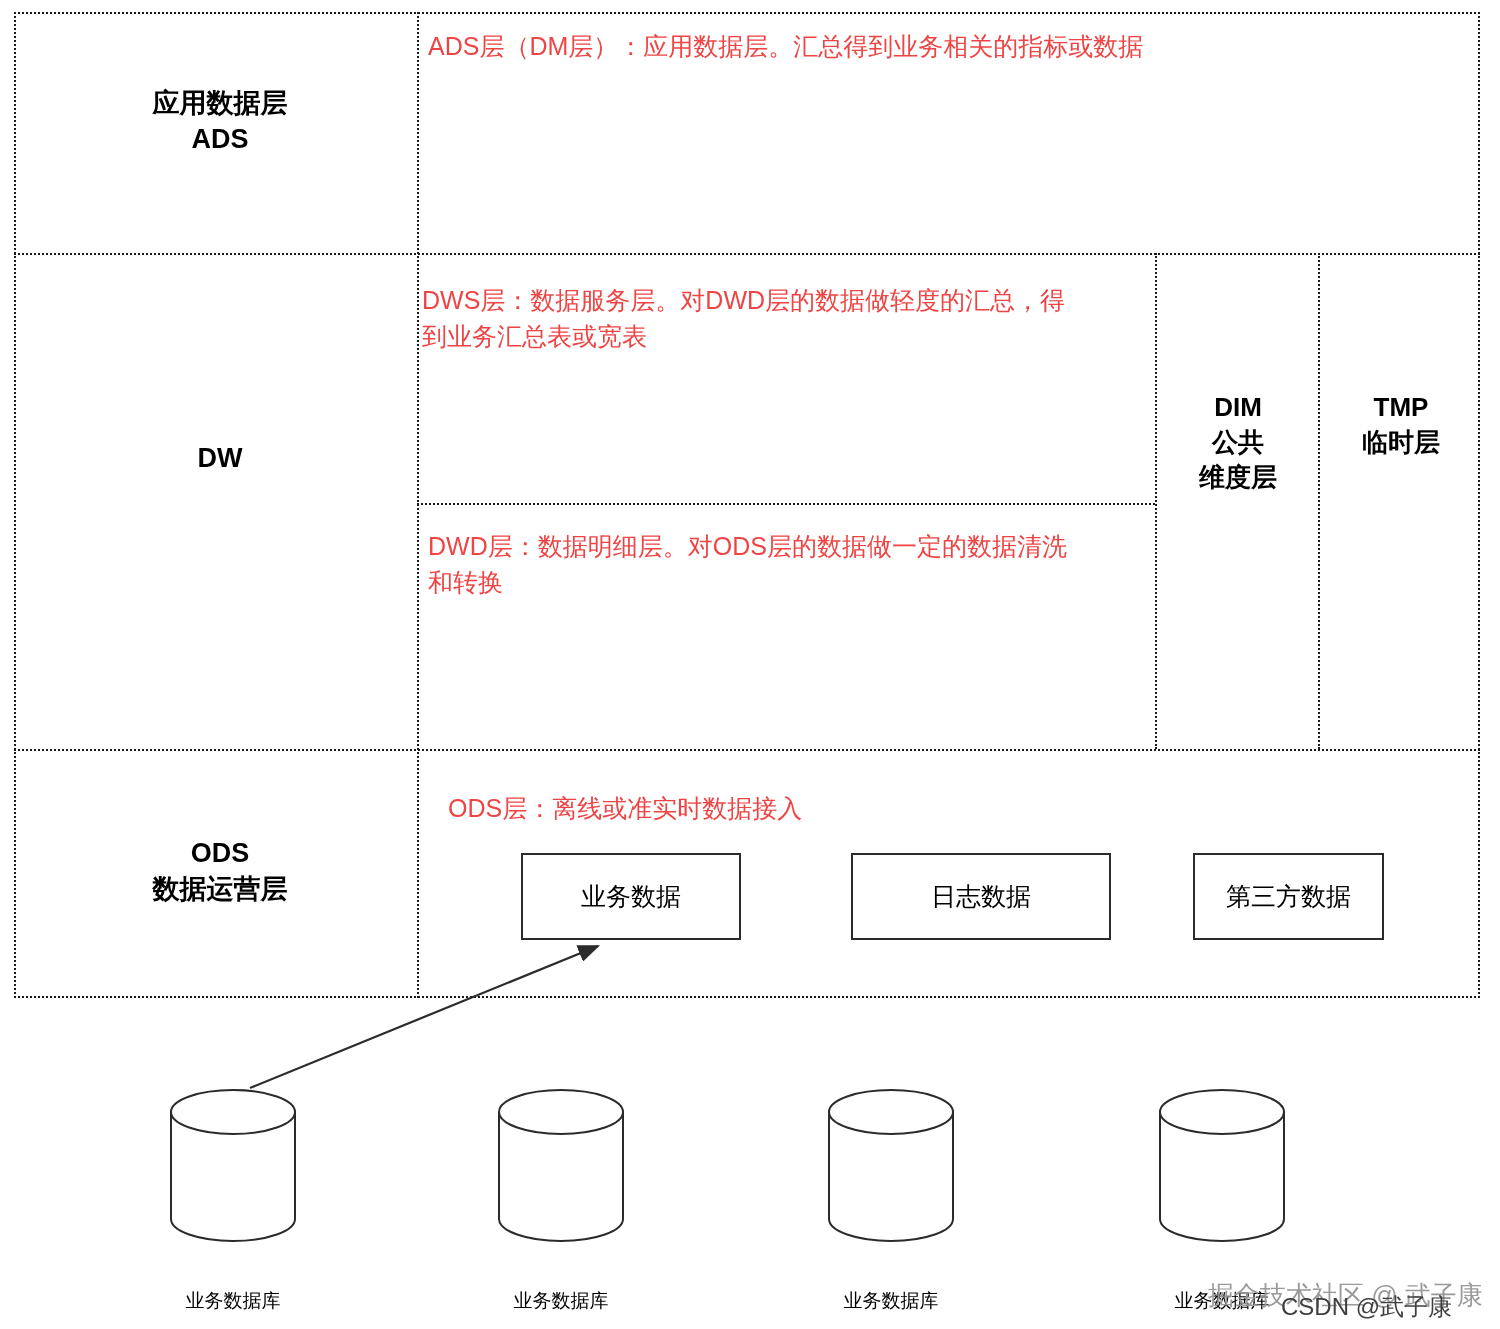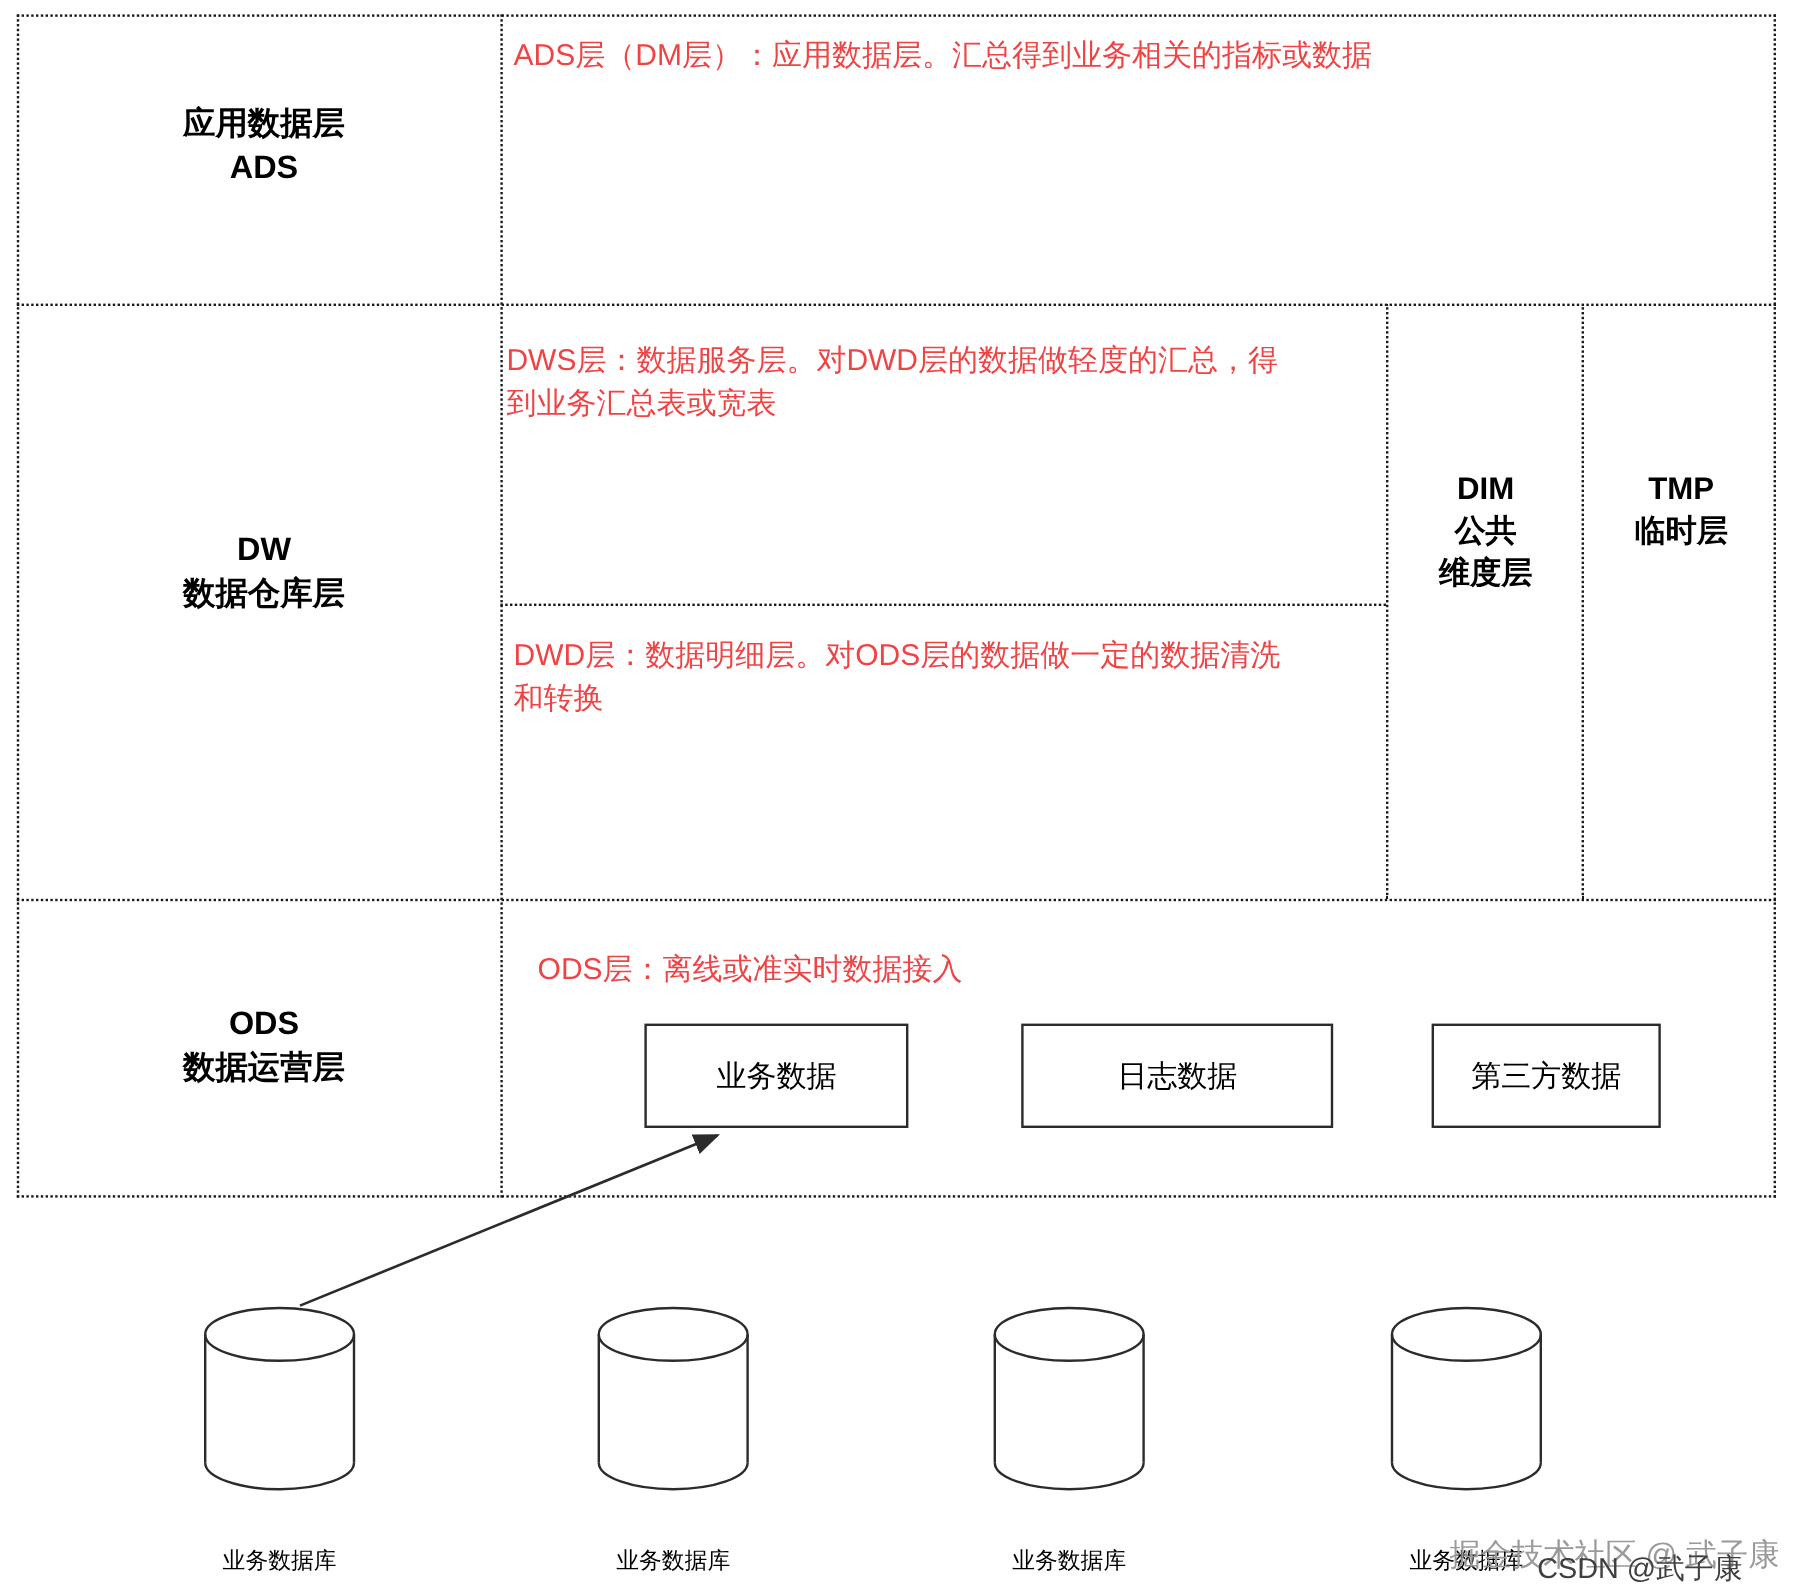--- a/index.html
+++ b/index.html
@@ -133,21 +133,20 @@
 
   <div class="hline" style="left:417px; top:503px; width:738px;"></div>
 
   <div class="layer-label" style="left:60px; top:85px; width:320px;">
     <div>应用数据层</div>
     <div>ADS</div>
   </div>
 
   <div class="layer-label" style="left:60px; top:440px; width:320px;">
     <div>DW</div>
-    <div>数据仓库层</div>
   </div>
 
   <div class="layer-label" style="left:60px; top:835px; width:320px;">
     <div>ODS</div>
     <div>数据运营层</div>
   </div>
 
   <div class="desc" style="left:428px; top:28px; width:1030px;">ADS层（DM层）：应用数据层。汇总得到业务相关的指标或数据</div>
 
   <div class="desc" style="left:422px; top:282px; width:660px;">DWS层：数据服务层。对DWD层的数据做轻度的汇总，得到业务汇总表或宽表</div>
@@ -160,21 +159,21 @@
     <div>DIM</div>
     <div>公共</div>
     <div>维度层</div>
   </div>
 
   <div class="vblock" style="left:1326px; top:390px; width:150px;">
     <div>TMP</div>
     <div>临时层</div>
   </div>
 
-  <div class="src-box" style="left:521px; top:853px; width:220px; height:87px;margin-left:16px;">
+  <div class="src-box" style="left:521px; top:853px; width:220px; height:87px;">
     <span>业务数据</span>
   </div>
   <div class="src-box" style="left:851px; top:853px; width:260px; height:87px;">
     <span>日志数据</span>
   </div>
   <div class="src-box" style="left:1193px; top:853px; width:191px; height:87px;">
     <span>第三方数据</span>
   </div>
 
   <svg width="1500" height="1329" style="position:absolute; left:0; top:0; pointer-events:none;">

